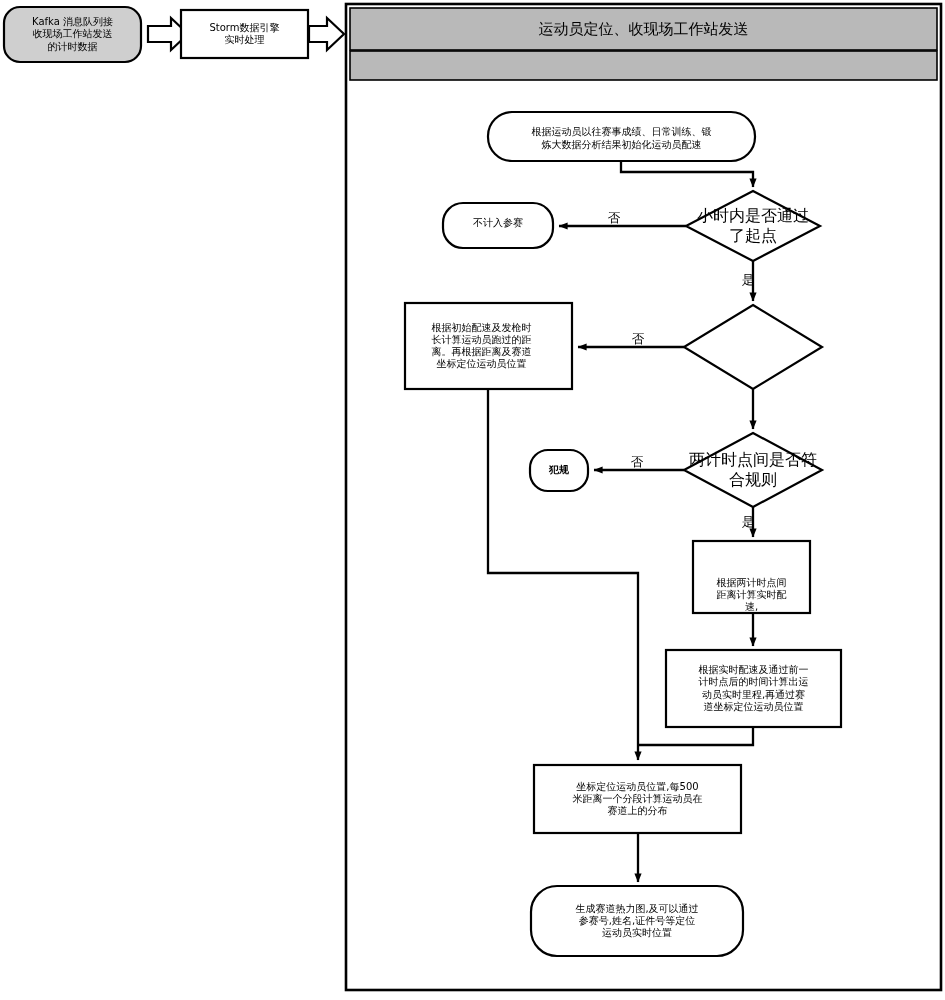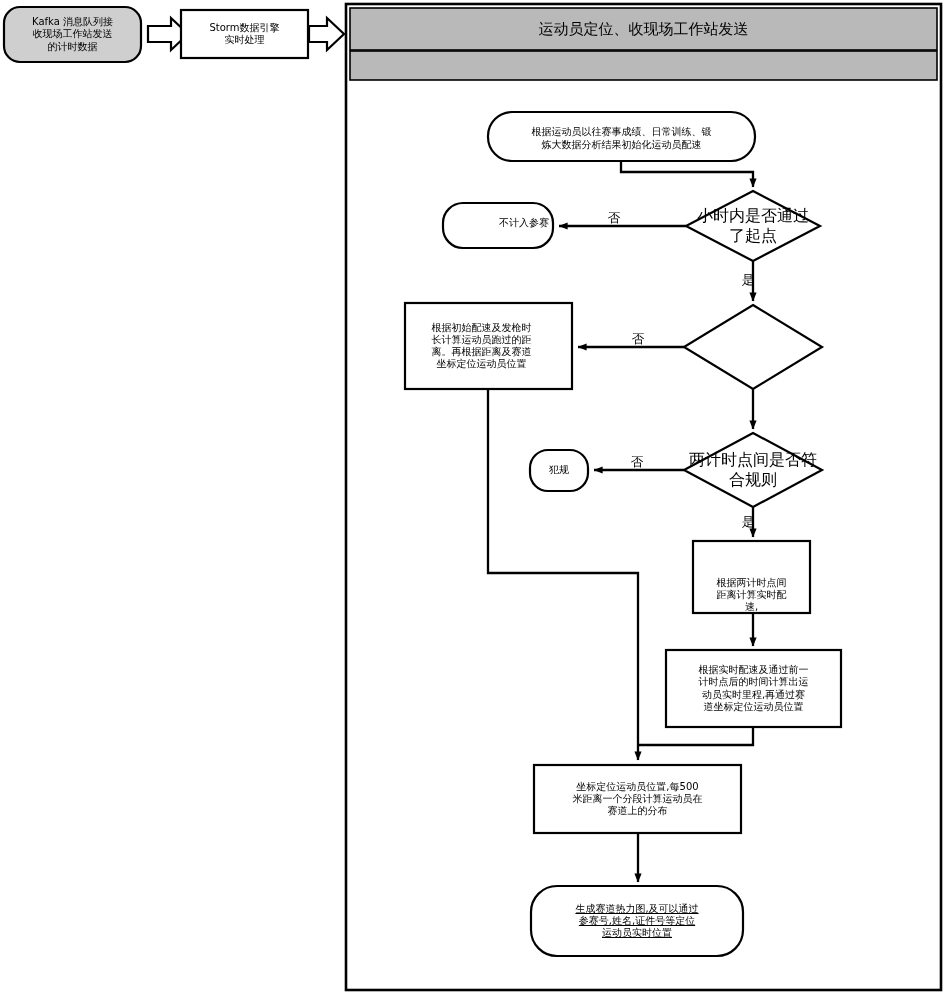--- a/index.html
+++ b/index.html
@@ -128,47 +128,47 @@
 实时处理</div>
 
   <div class="node-text t14" style="left:350px; top:8px; width:587px; height:42px; font-size:15px;">运动员定位、收现场工作站发送</div>
 
   <div class="node-text t13" style="left:488px; top:112px; width:267px; height:53px;">根据运动员以往赛事成绩、日常训练、锻
 炼大数据分析结果初始化运动员配速</div>
 
   <div class="node-text t125" style="left:688px; top:198px; width:130px; height:56px;">小时内是否通过
 了起点</div>
 
-  <div class="node-text t13" style="left:469px; top:203px; width:110px; height:41px;border-radius:6px;">不计入参赛</div>
+  <div class="node-text t13" style="left:443px; top:203px; width:110px; height:41px;border-radius:6px;">不计入参赛</div>
 
 
   <div class="node-text t13" style="left:392px; top:303px; width:179px; height:86px;">根据初始配速及发枪时
 长计算运动员跑过的距
 离。再根据距离及赛道
 坐标定位运动员位置</div>
 
   <div class="node-text t125" style="left:688px; top:443px; width:130px; height:54px;">两计时点间是否符
 合规则</div>
 
-  <div class="node-text t13" style="left:530px; top:450px; width:58px; height:41px;">犯规</div>
+  <div class="node-text t13" style="left:530px; top:450px; width:58px; height:41px;font-weight:bold;">犯规</div>
 
   <div class="node-text t13" style="left:693px; top:541px; width:117px; height:72px;margin-top:18px;">根据两计时点间
 距离计算实时配
 速,</div>
 
   <div class="node-text t13" style="left:666px; top:650px; width:175px; height:77px;">根据实时配速及通过前一
 计时点后的时间计算出运
 动员实时里程,再通过赛
 道坐标定位运动员位置</div>
 
   <div class="node-text t13" style="left:534px; top:765px; width:207px; height:68px;">坐标定位运动员位置,每500
 米距离一个分段计算运动员在
 赛道上的分布</div>
 
-  <div class="node-text t13" style="left:531px; top:886px; width:212px; height:70px;text-decoration:underline;">生成赛道热力图,及可以通过
+  <div class="node-text t13" style="left:531px; top:886px; width:212px; height:70px;">生成赛道热力图,及可以通过
 参赛号,姓名,证件号等定位
 运动员实时位置</div>
 
   <div class="edge-label" style="left:604px; top:212px; width:20px;">否</div>
 
   <div class="edge-label" style="left:738px; top:274px; width:20px;">是</div>
 
   <div class="edge-label" style="left:628px; top:333px; width:20px;">否</div>
 
   <div class="edge-label" style="left:627px; top:456px; width:20px;">否</div>

